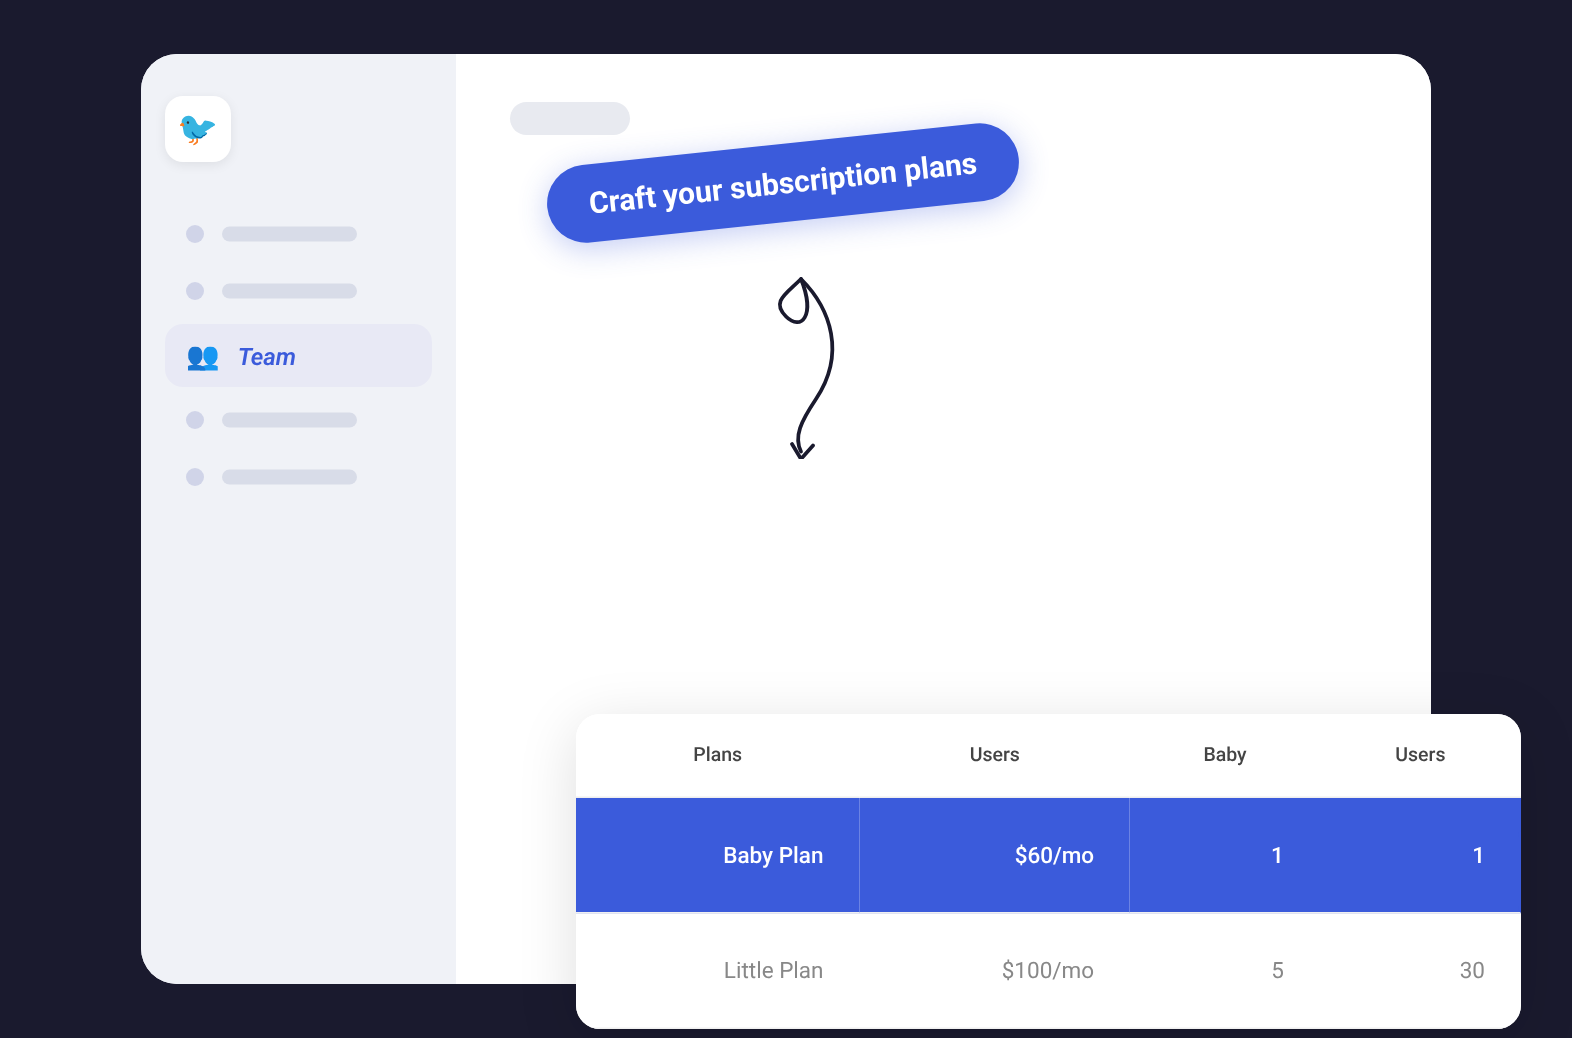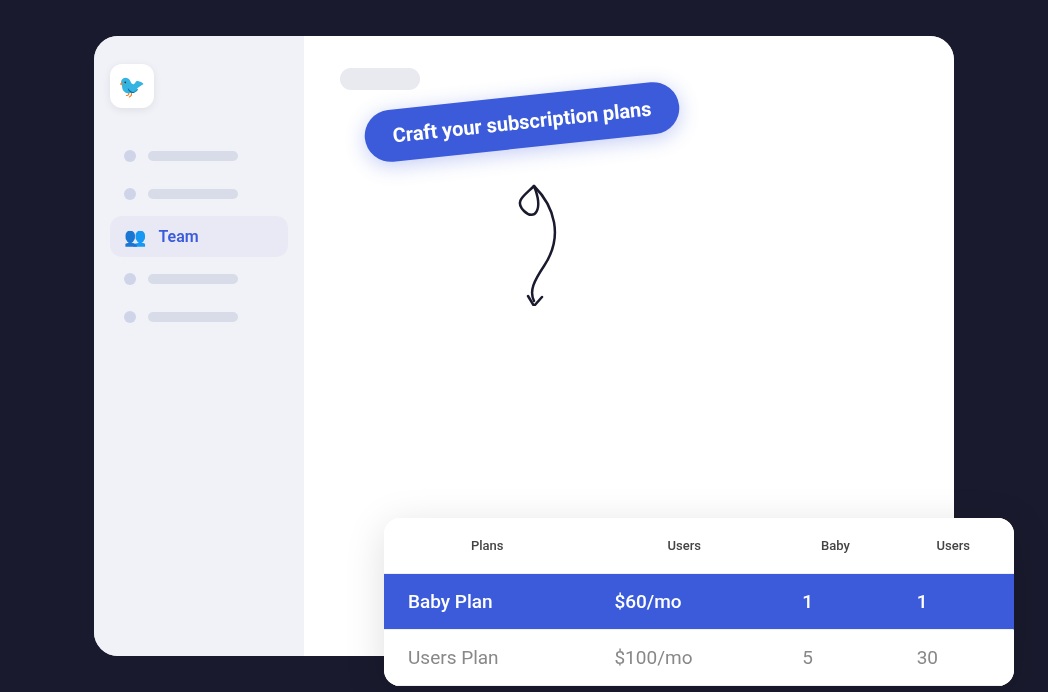--- a/index.html
+++ b/index.html
@@ -93,20 +93,21 @@
       width: 90px;
       height: 10px;
       border-radius: 6px;
       background: #d8dce8;
     }
 
     .sidebar-item-label {
       font-size: 16px;
       font-weight: 600;
       color: #3b5bdb;
+      font-style: italic;
     }
 
     .team-icon {
       color: #3b5bdb;
       font-size: 18px;
     }
 
     
     .main-content {
       flex: 1;
@@ -180,23 +181,23 @@
       color: #444;
       background: #fff;
       border-bottom: 1px solid #eee;
     }
 
     .plan-table thead tr th:first-child {
       text-align: center;
     }
 
     .plan-table tbody tr td {
-      padding: 16px 24px;
-      text-align: left;
-      font-size: 19px;
+      padding: 29px 24px;
+      text-align: right;
+      font-size: 15px;
       color: #555;
       border-bottom: 1px solid #f0f0f0;
     }
 
     .plan-table tbody tr.active-row td {
       background: #3b5bdb;
       color: #fff;
       font-weight: 500;
     }
 
@@ -296,21 +297,21 @@
           <tbody>
 
             <tr class="active-row">
               <td>Baby Plan</td>
               <td>$60/mo</td>
               <td>1</td>
               <td>1</td>
             </tr>
 
             <tr class="little-row">
-              <td>Users Plan</td>
+              <td>Little Plan</td>
               <td>$100/mo</td>
               <td>5</td>
               <td>30</td>
             </tr>
           </tbody>
         </table>
 
         <div class="side-tab"></div>
       </div>
     </div>

